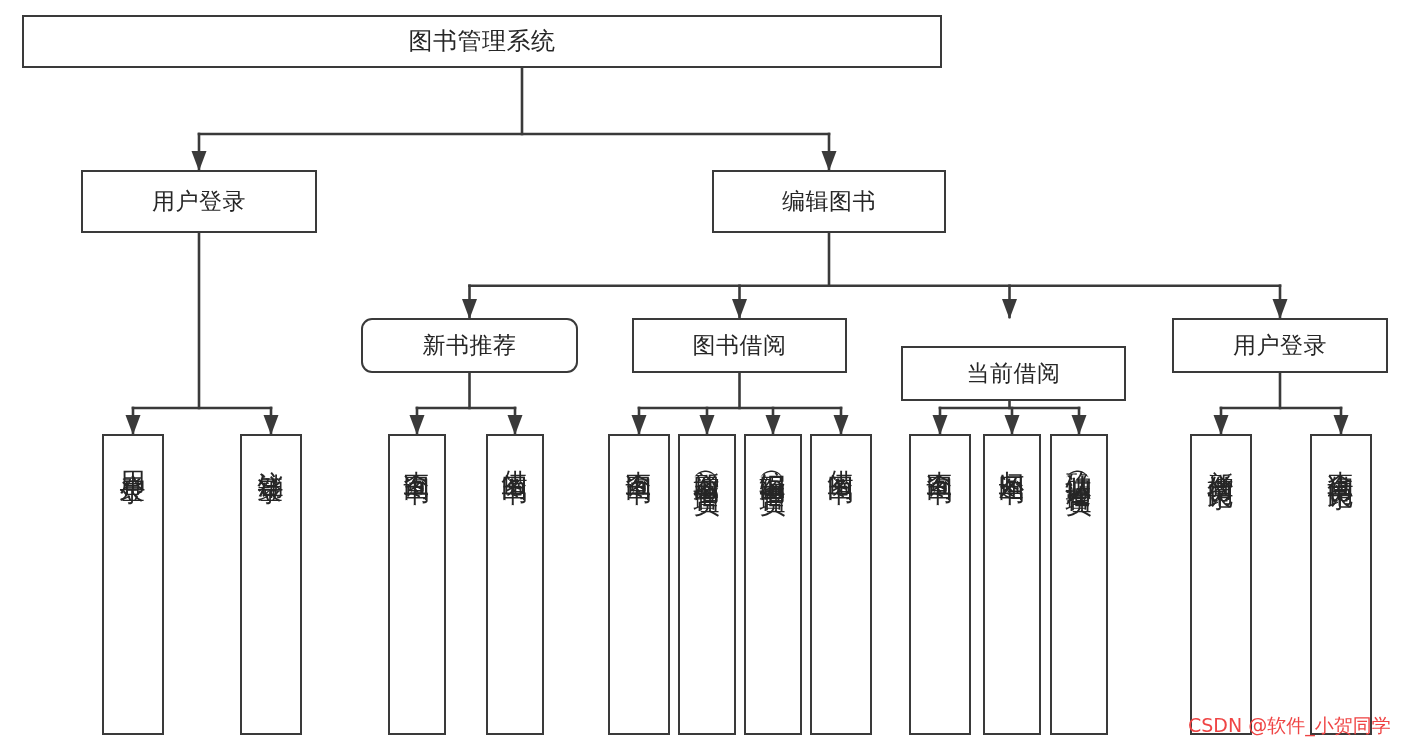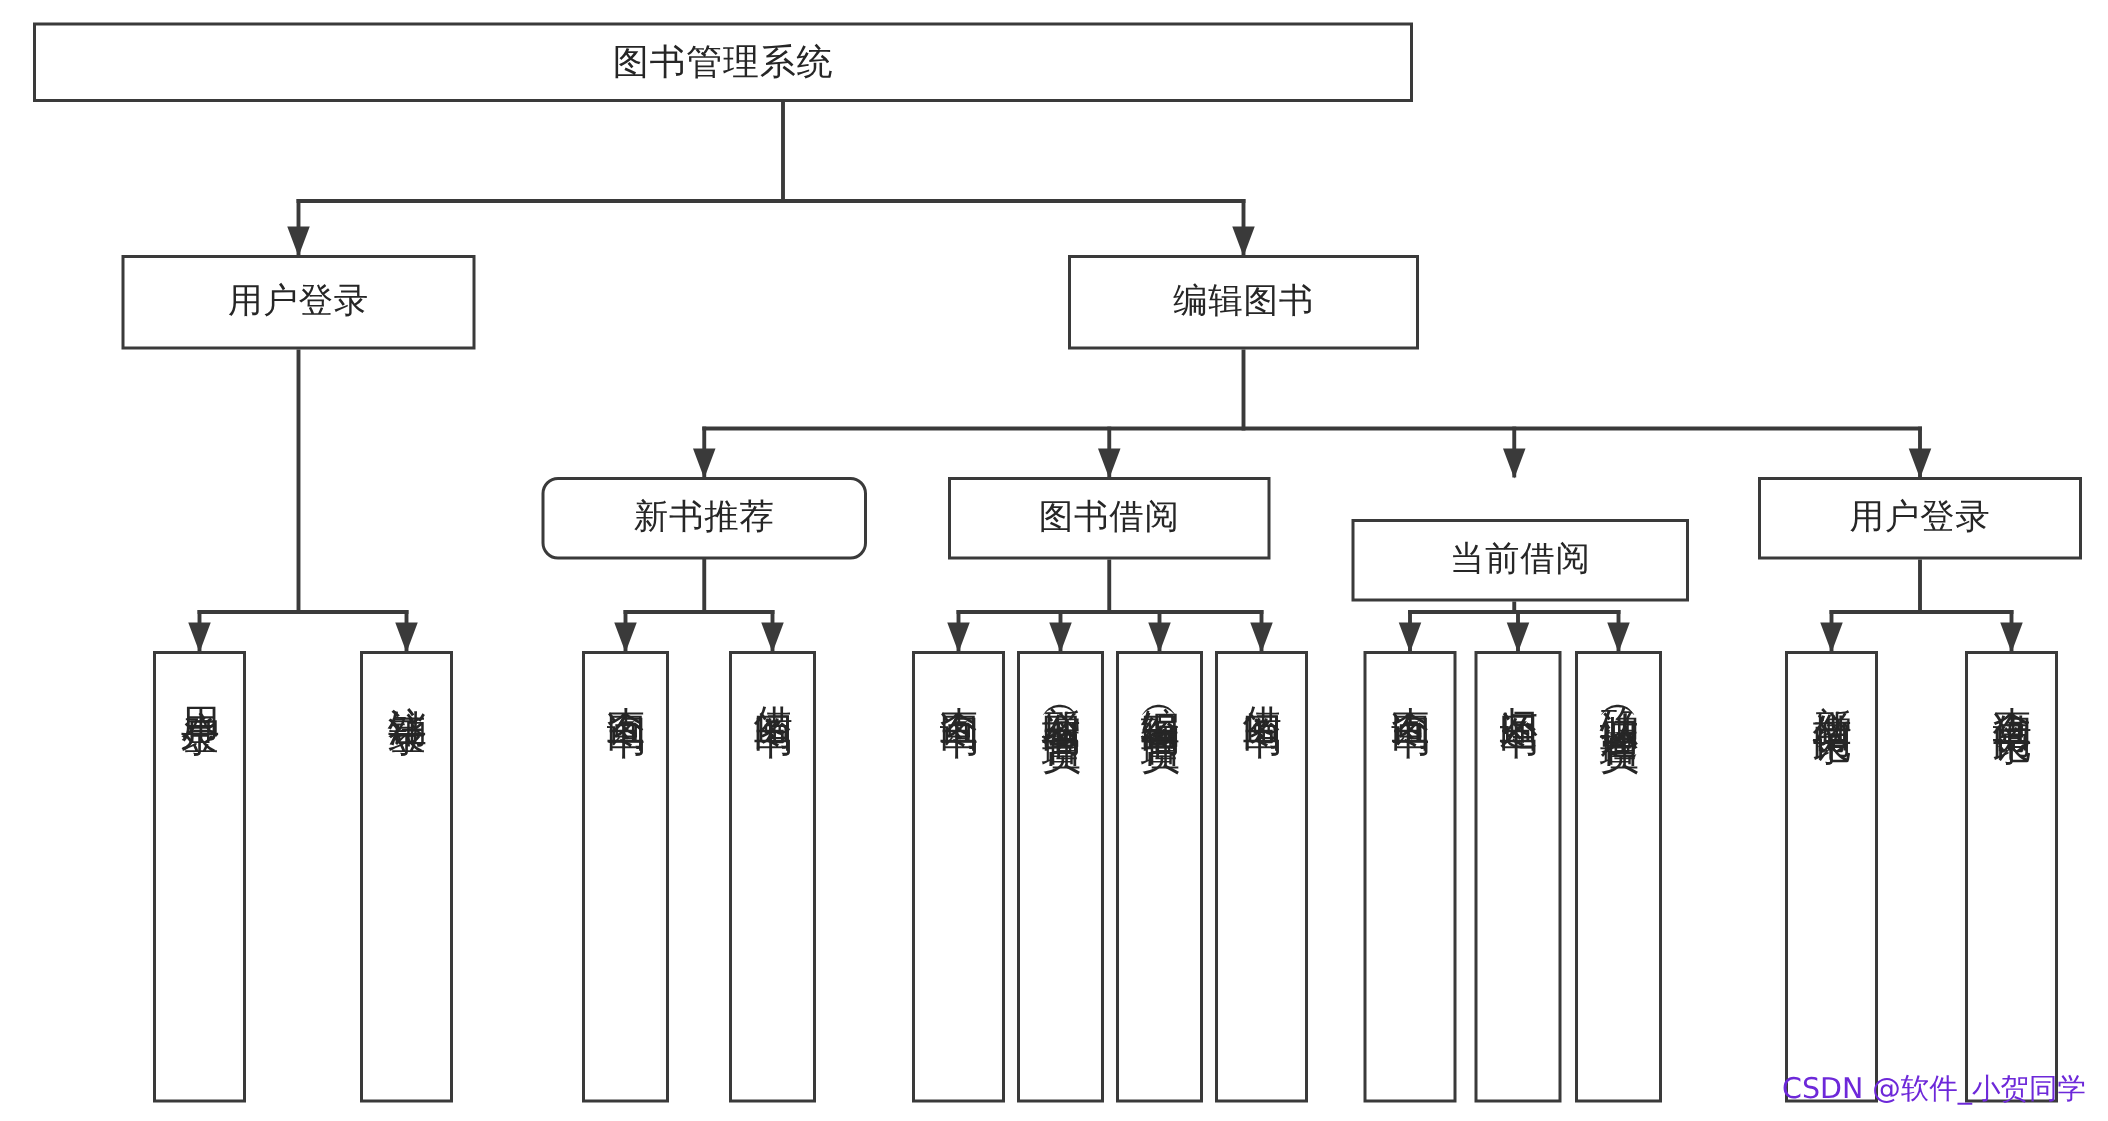--- a/index.html
+++ b/index.html
@@ -58,21 +58,21 @@
     font-size: 26px;
     letter-spacing: 3px;
     line-height: 1;
   }
   .node.root .label { font-size: 24px; }
   .watermark {
     position: absolute;
     left: 1188px;
     top: 713px;
     font-size: 19px;
-    color: #6d28d9;
+    color: #ef4444;
     white-space: nowrap;
     font-family: "DejaVu Sans", "Liberation Sans", sans-serif;
   }
 </style>
 </head>
 <body>
 
 <div id="diagram-root">
 
   <svg id="edges" viewBox="0 0 1405 747" xmlns="http://www.w3.org/2000/svg">

